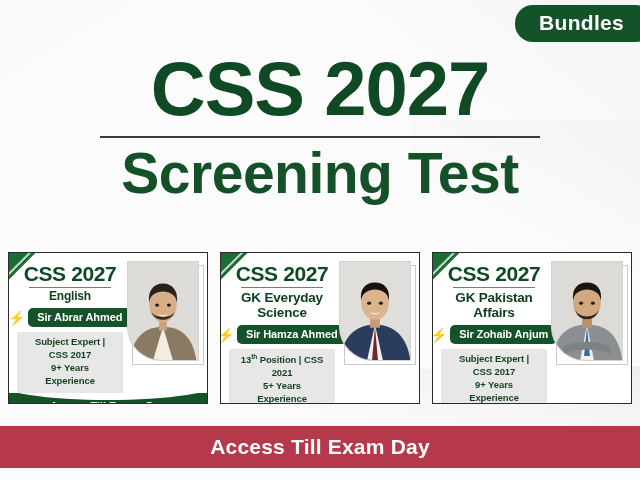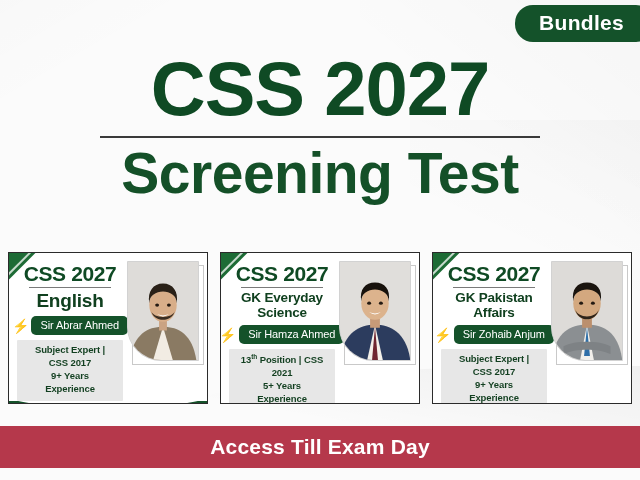--- a/index.html
+++ b/index.html
@@ -160,39 +160,39 @@
     margin: 2px 0 2px 0;
   }
   .card-subject {
     color: #10401f;
     font-size: 13.5px;
     font-weight: bold;
     line-height: 1.12;
     text-align: center;
     letter-spacing: -0.2px;
   }
-  .card-subject.one-line { font-size: 19px; }
+  .card-subject.one-line { font-size: 12px; }
 
   .teacher-row {
     display: flex;
     align-items: center;
     gap: 2px;
     margin-top: 5px;
   }
   .bolt-icon {
     color: #1d7a3c;
     font-size: 14px;
     line-height: 1;
     font-weight: bold;
   }
   .teacher-pill {
     background: #14522a;
     color: #ffffff;
     font-size: 11px;
-    font-weight: normal;
+    font-weight: bold;
     padding: 3px 9px 4px 9px;
     border-radius: 5px;
     white-space: nowrap;
     letter-spacing: -0.1px;
   }
 
   .cred-pill {
     margin-top: 5px;
     background: #e7e7e7;
     border-radius: 1px;

